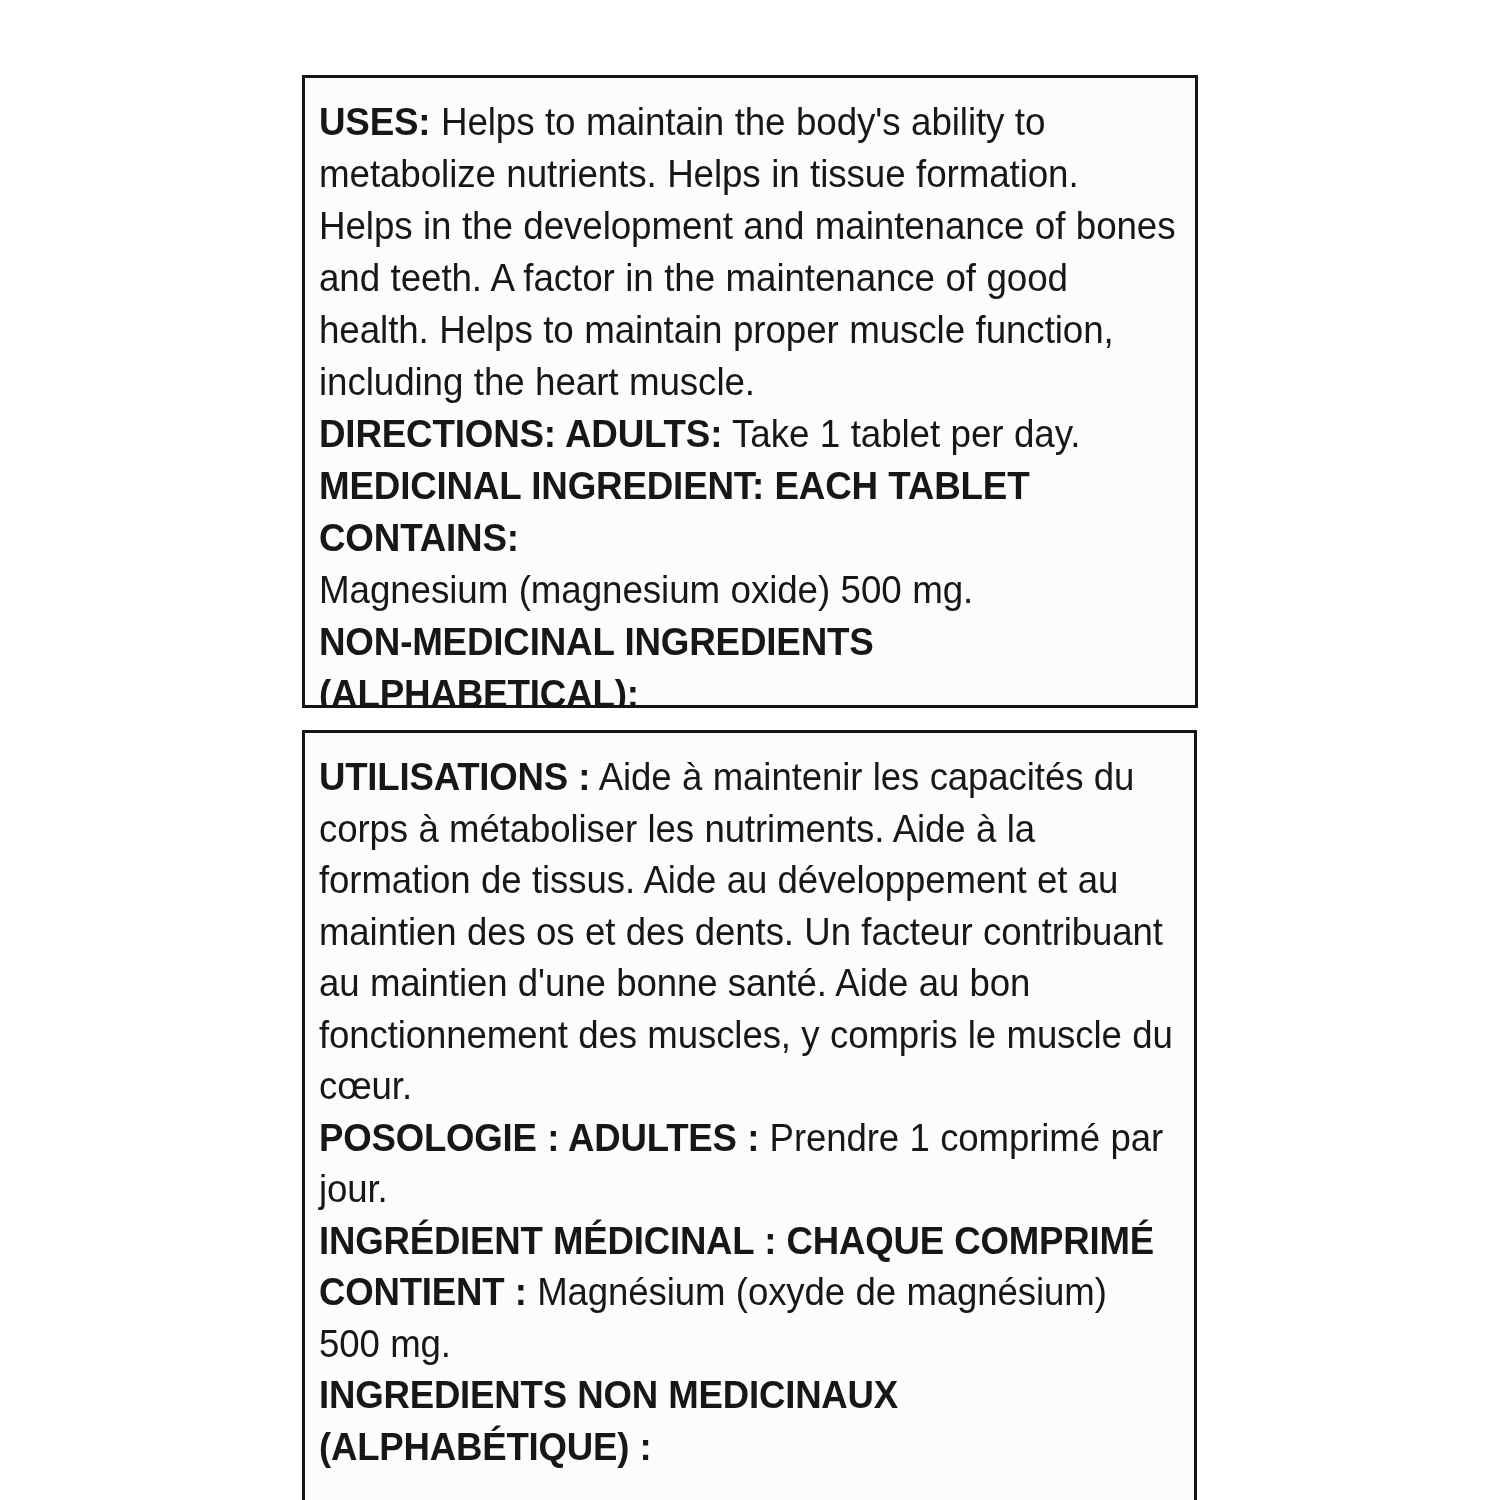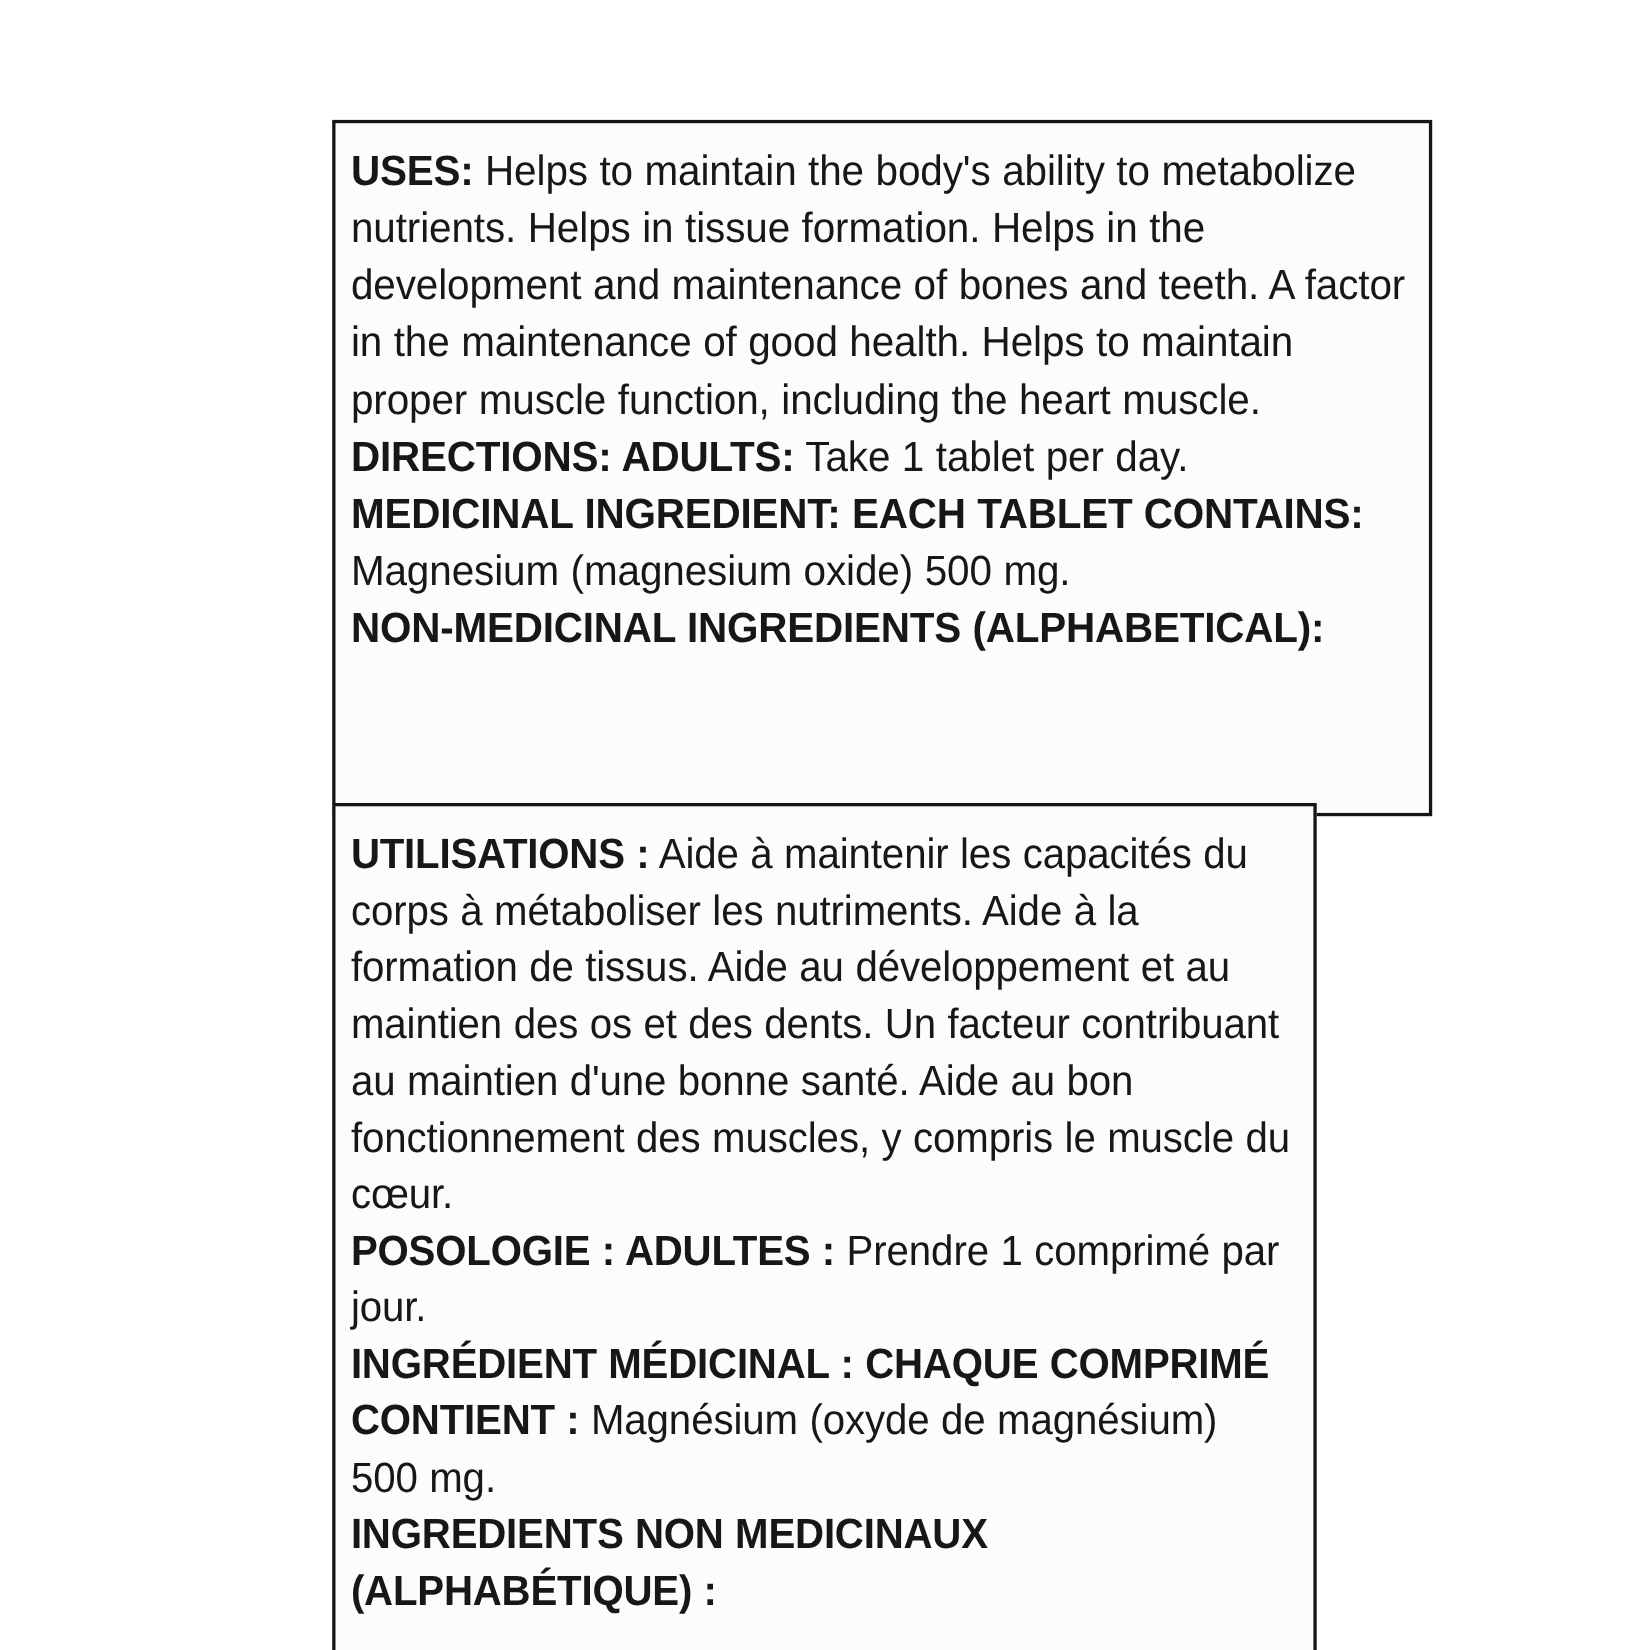--- a/index.html
+++ b/index.html
@@ -28,23 +28,22 @@
     left: 302px;
     box-sizing: border-box;
     border: 3px solid #151515;
     background: #fcfcfc;
     padding: 18px 16px 14px 14px;
     overflow: hidden;
   }
 
   .panel-en {
     top: 75px;
-    width: 1000px;
+    width: 896px;
     height: 633px;
-    margin-top: 34px;
   }
 
   .panel-fr {
     top: 730px;
     width: 895px;
     height: 895px;
   }
 
   
   .flow {

